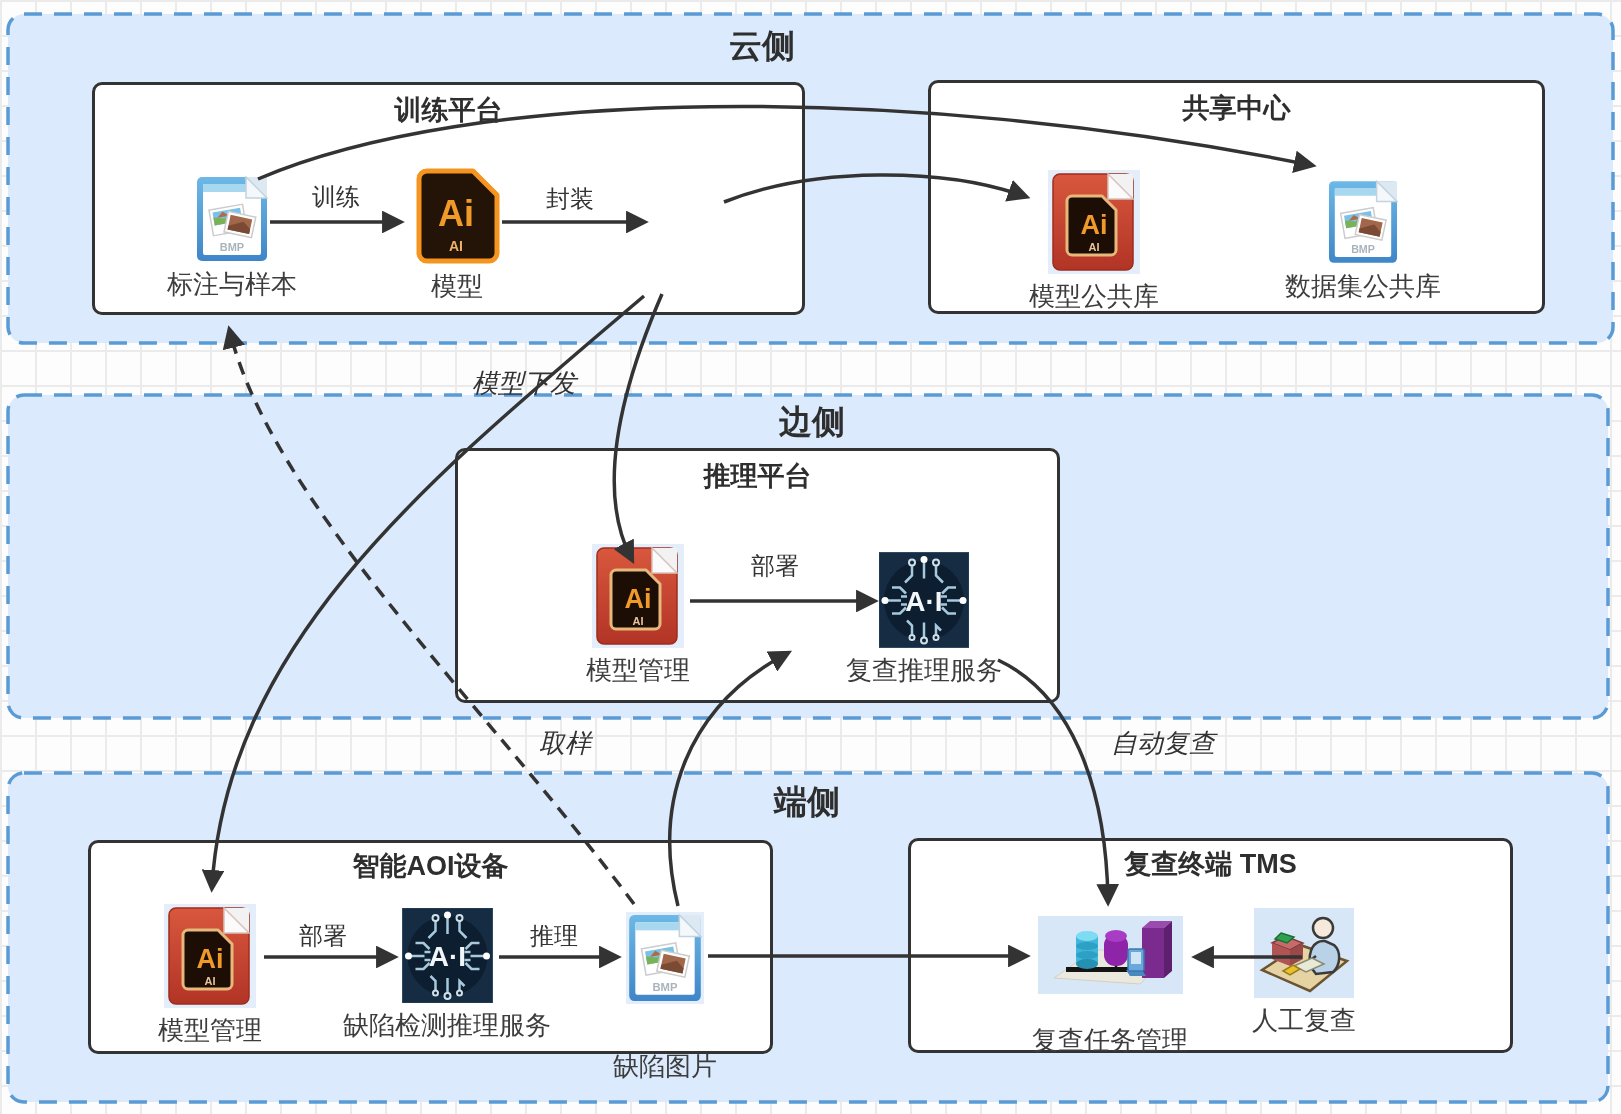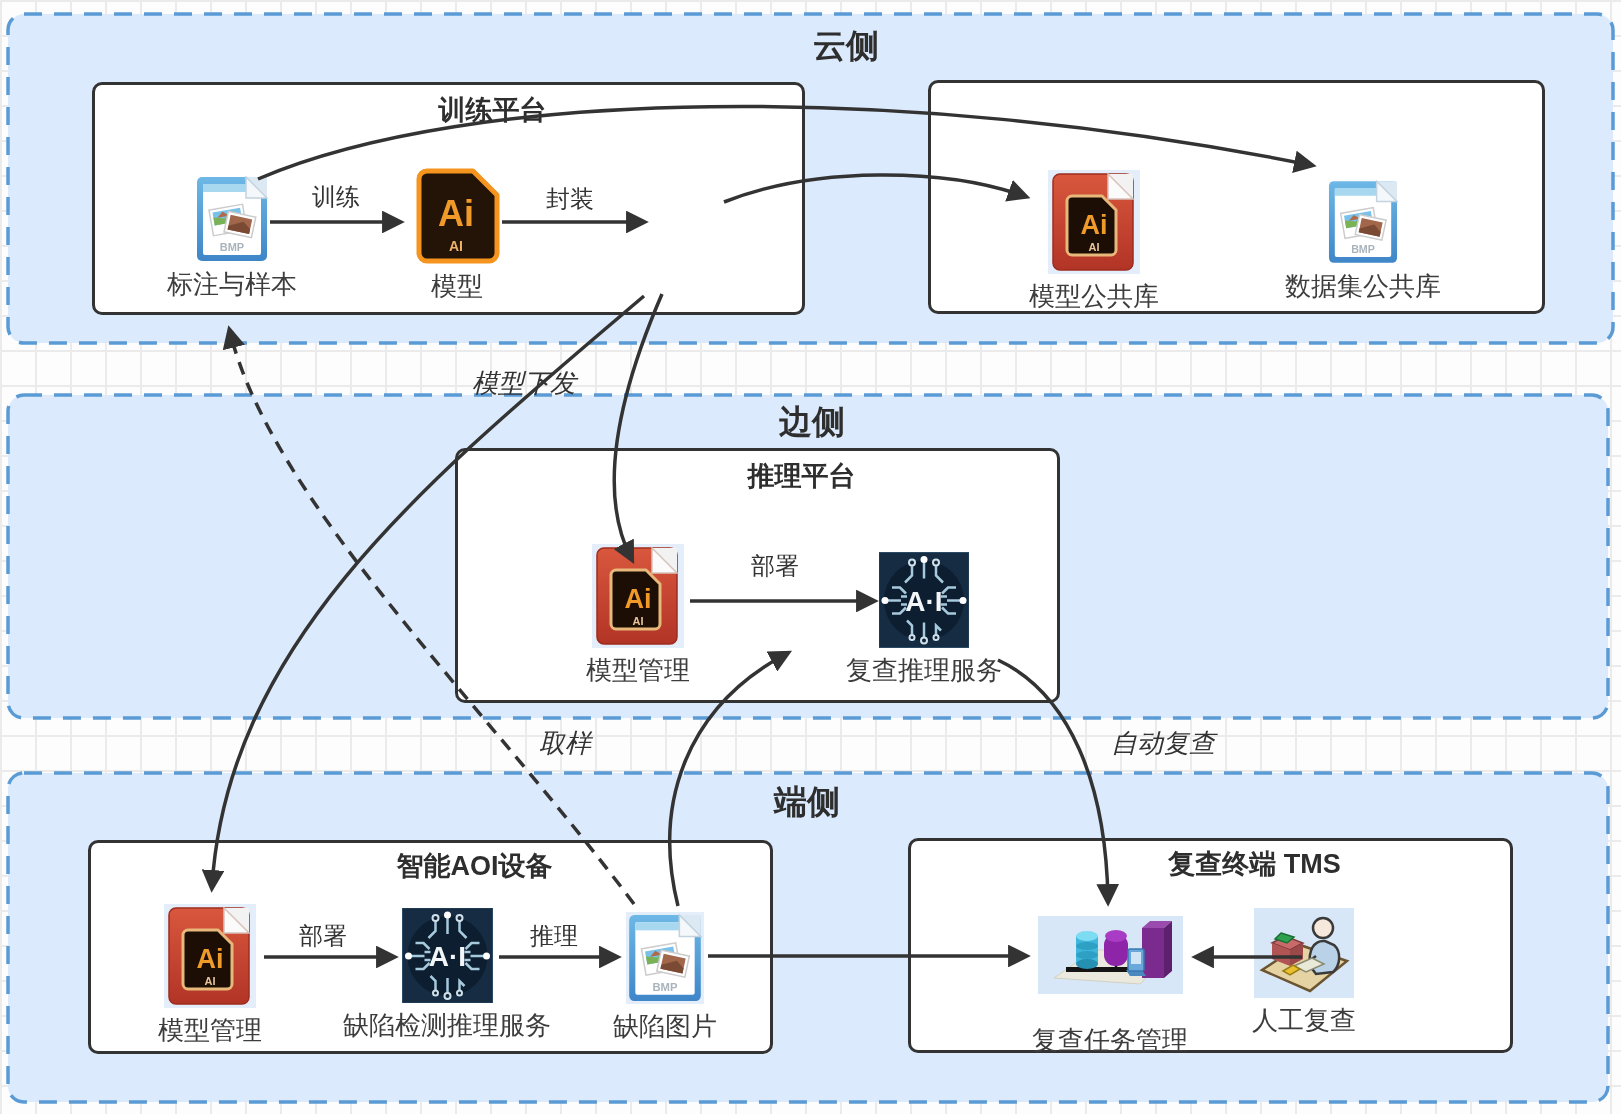--- a/index.html
+++ b/index.html
@@ -20,21 +20,21 @@
   .section-title{
     position:absolute;z-index:5;font-size:33px;font-weight:700;color:#2e2e2e;
     text-align:center;white-space:nowrap;transform:translateX(-50%);
   }
   .gbox{
     position:absolute;z-index:10;background:#ffffff;border:3px solid #333333;
     border-radius:10px;box-sizing:border-box;
   }
   .gbox-title{
     position:absolute;z-index:15;font-size:27px;font-weight:700;color:#2e2e2e;
-    text-align:center;white-space:nowrap;padding-left:44px;
+    text-align:center;white-space:nowrap;
   }
   .node{
     position:absolute;z-index:20;display:flex;flex-direction:column;
     align-items:center;
   }
   .icon-wrap{
     display:flex;align-items:center;justify-content:center;
     background:#e4eefb;padding:2px;
   }
   .icon-wrap.nobg{background:transparent;padding:0;}
@@ -165,31 +165,32 @@
 </svg>
 
 <div id="canvas">
 
   <svg class="layer" width="1621" height="1114">
     <rect x="8" y="14" width="1605" height="329" rx="16" fill="#dbeafc" stroke="#5b9bd5" stroke-width="3.5" stroke-dasharray="18 12"></rect>
     <rect x="8" y="395" width="1600" height="323" rx="16" fill="#dbeafc" stroke="#5b9bd5" stroke-width="3.5" stroke-dasharray="18 12"></rect>
     <rect x="8" y="773" width="1600" height="329" rx="16" fill="#dbeafc" stroke="#5b9bd5" stroke-width="3.5" stroke-dasharray="18 12"></rect>
   </svg>
 
-  <div class="section-title" style="left:846px;top:24px;">云侧</div>
+  <div class="section-title" style="left:762px;top:24px;">云侧</div>
   <div class="section-title" style="left:812px;top:400px;">边侧</div>
   <div class="section-title" style="left:807px;top:780px;">端侧</div>
 
   <div class="gbox" style="left:92px;top:82px;width:713px;height:233px;"></div>
   <div class="gbox" style="left:928px;top:80px;width:617px;height:234px;"></div>
   <div class="gbox" style="left:455px;top:448px;width:605px;height:255px;"></div>
   <div class="gbox" style="left:88px;top:840px;width:685px;height:214px;"></div>
   <div class="gbox" style="left:908px;top:838px;width:605px;height:215px;"></div>
 
   <div class="gbox-title" style="left:92px;top:92px;width:713px;">训练平台</div>
+  <div class="gbox-title" style="left:928px;top:90px;width:617px;">共享中心</div>
   <div class="gbox-title" style="left:455px;top:458px;width:605px;">推理平台</div>
   <div class="gbox-title" style="left:908px;top:846px;width:605px;">复查终端 TMS</div>
   <div class="gbox-title" style="left:88px;top:848px;width:685px;">智能AOI设备</div>
 
   <div class="node" style="left:142px;top:176px;width:180px;">
     <span class="icon-wrap nobg">
         <svg width="72" height="86">
           <use href="#sym-bmp"></use>
         </svg>
       </span>
@@ -247,21 +248,21 @@
     <div class="node-label">模型管理</div>
   </div>
   <div class="node" style="left:317px;top:908px;width:260px;">
     <span class="icon-wrap nobg">
         <svg width="91" height="95">
           <use href="#sym-chip"></use>
         </svg>
       </span>
     <div class="node-label">缺陷检测推理服务</div>
   </div>
-  <div class="node" style="left:585px;top:912px;width:160px;">
+  <div class="node" style="left:585px;top:912px;width:160px;gap:40px;">
     <span class="icon-wrap">
         <svg width="74" height="88">
           <use href="#sym-bmp"></use>
         </svg>
       </span>
     <div class="node-label">缺陷图片</div>
   </div>
 
   <div class="node" style="left:1010px;top:916px;width:200px;gap:24px;">
     <span class="icon-wrap nobg">

